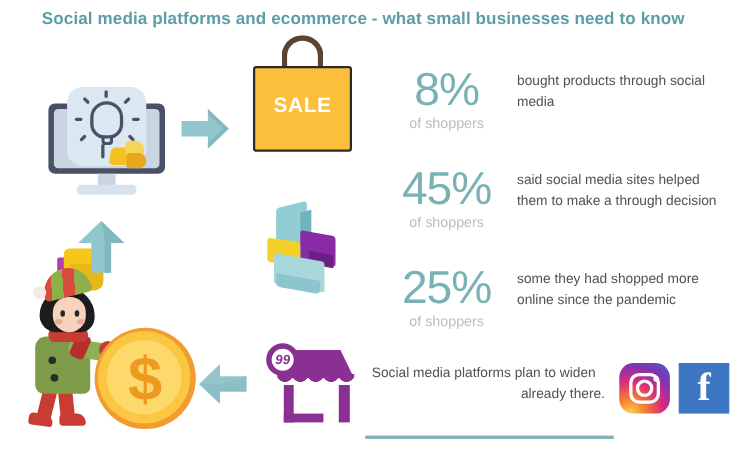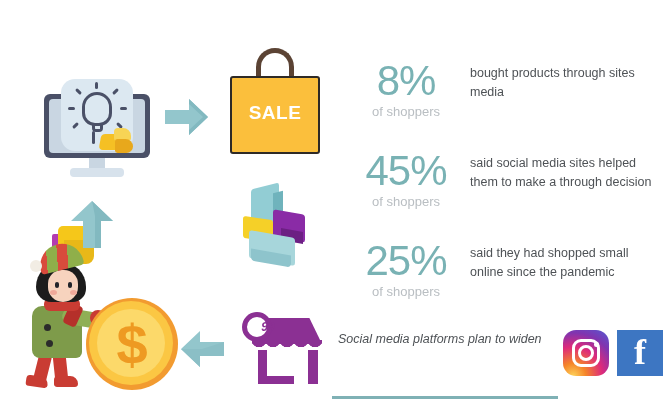--- a/index.html
+++ b/index.html
@@ -99,21 +99,21 @@
     position: absolute; left: 15px; top: 11px; width: 18px; height: 14px;
     background: #E8A81C; border-radius: 3px 9px 8px 3px;
   }
 
   
   .arrow-right-1 { left: 159px; top: 90px; width: 54px; height: 54px; }
   .arrow-left-1  { left: 176px; top: 322px; width: 54px; height: 54px; }
   .arrow-up-1    { left: 68px;  top: 198px; width: 48px; height: 54px; }
 
   
-  .bag-wrap { left: 228px; top: 48px; width: 94px; height: 108px; }
+  .bag-wrap { left: 228px; top: 32px; width: 94px; height: 108px; }
   .bag-handle {
     position: absolute; left: 28px; top: 0px;
     width: 38px; height: 34px;
     border: 5px solid #5B4334;
     border-bottom: none;
     border-radius: 20px 20px 0 0;
     box-sizing: border-box;
   }
   .bag-body {
     position: absolute; left: 2px; top: 28px;
@@ -276,21 +276,21 @@
   .shop-wall-r {
     position: absolute; left: 72px; top: 42px; width: 10px; height: 34px;
     background: #8B3093;
   }
   .shop-sign {
     position: absolute; left: 6px; top: 4px; width: 30px; height: 30px;
     border: 5px solid #8B3093; border-radius: 50%;
     background: #ffffff; box-sizing: border-box;
   }
   .shop-sign-txt {
-    position: absolute; left: 17px; top: 4px; width: 30px; height: 30px;
+    position: absolute; left: 6px; top: 4px; width: 30px; height: 30px;
     display: flex; align-items: center; justify-content: center;
     color: #8B3093; font-size: 12px; font-weight: 700; font-style: italic;
   }
 
   
   .stat { position: absolute; left: 352px; }
   .stat-pct {
     position: absolute; left: 0; top: 0;
     width: 108px; text-align: center;
     font-size: 42px; font-weight: 400;
@@ -308,21 +308,21 @@
     font-size: 12.5px; color: #4E5256;
     line-height: 19px;
   }
 
   .footnote {
     position: absolute; left: 338px; top: 330px;
     width: 212px;
     font-size: 12.5px; color: #4E5256;
     line-height: 19px; text-align: right;
   }
-  .footnote .l1, .footnote .l2, .footnote .l3 { display: block; font-style: italic; }
+  .footnote .l1, .footnote .l2, .footnote .l3 { display: block; }
   .footnote .l1, .footnote .l2 { text-align: left; }
 
   .hrule {
     position: absolute; left: 332px; top: 396px;
     width: 226px; height: 3px;
     background: #7FB1B5;
   }
 
   
   .ig-icon {
@@ -356,20 +356,21 @@
     color: #ffffff; font-size: 36px; font-weight: 700;
     font-family: "Liberation Serif", serif;
     padding-bottom: 2px; box-sizing: border-box;
   }
 </style>
 </head>
 <body>
 
 <div id="infographic">
 
+  <div class="title">Social media platforms and ecommerce - what small businesses need to know</div>
 
   <div class="illus monitor-wrap">
     <div class="monitor-body"></div>
     <div class="monitor-screen"></div>
     <div class="monitor-neck"></div>
     <div class="monitor-base"></div>
     <div class="idea-card"></div>
     <div class="bulb"></div>
     <div class="bulb-neck"></div>
     <div class="bulb-stem"></div>
@@ -463,37 +464,38 @@
     <div class="shop-wall-l"></div>
     <div class="shop-wall-b"></div>
     <div class="shop-wall-r"></div>
     <div class="shop-sign"></div>
     <div class="shop-sign-txt">99</div>
   </div>
 
   <div class="stat" style="top:60px;">
     <div class="stat-pct">8%</div>
     <div class="stat-sub">of shoppers</div>
-    <div class="stat-desc">bought products through sites media</div>
+    <div class="stat-desc">bought products through social media</div>
   </div>
 
   <div class="stat" style="top:150px;">
     <div class="stat-pct">45%</div>
     <div class="stat-sub">of shoppers</div>
     <div class="stat-desc">said social media sites helped them to make a through decision</div>
   </div>
 
   <div class="stat" style="top:240px;">
     <div class="stat-pct">25%</div>
     <div class="stat-sub">of shoppers</div>
-    <div class="stat-desc">said they had shopped small online since the pandemic</div>
+    <div class="stat-desc">some they had shopped more online since the pandemic</div>
   </div>
 
   <div class="footnote">
     <span class="l1">Social media platforms plan to widen</span>
+    <span class="l3">already there.</span>
   </div>
 
   <div class="hrule"></div>
 
   <div class="ig-icon">
     <div class="ig-square"></div>
     <div class="ig-lens"></div>
     <div class="ig-dot"></div>
   </div>
   <div class="fb-icon">

